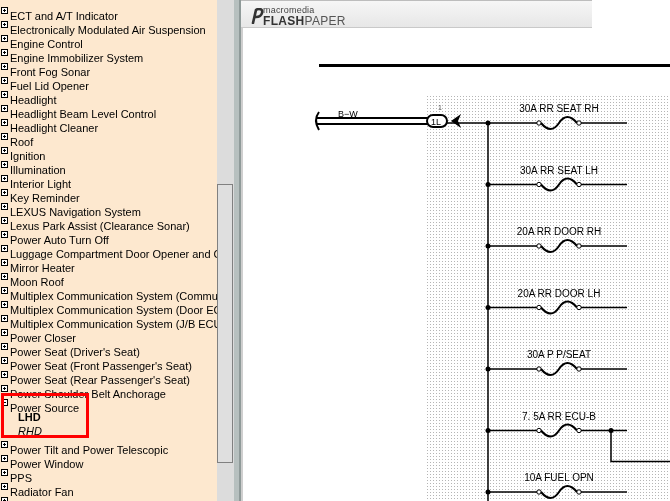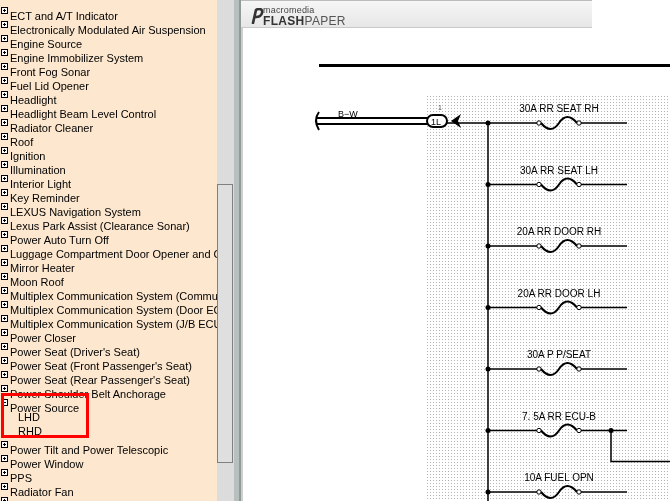--- a/index.html
+++ b/index.html
@@ -4,21 +4,21 @@
 <style>
   html,body{margin:0;padding:0;}
   body{width:670px;height:501px;overflow:hidden;position:relative;background:#ffffff;font-family:"Liberation Sans",sans-serif;}
   #sidebar{position:absolute;left:0;top:0;width:217px;height:501px;background:#fde8cf;overflow:hidden;}
   .tree-row{position:absolute;left:0;height:14px;line-height:14px;font-size:11px;color:#000;white-space:nowrap;}
   .tree-toggle{position:absolute;left:1px;top:3px;width:7px;height:7px;border:1px solid #000;background:#fff;box-sizing:border-box;}
   .tree-toggle::before{content:"";position:absolute;left:1px;top:2px;width:3px;height:1px;background:#000;}
   .tree-toggle.plus::after{content:"";position:absolute;left:2px;top:1px;width:1px;height:3px;background:#000;}
   .tree-label{position:absolute;left:10px;top:5px;}
   .tree-child{position:absolute;left:18px;height:14px;line-height:14px;font-size:11px;color:#000;white-space:nowrap;}
-  .tree-child.bold{font-weight:normal;}
+  .tree-child.bold{font-weight:bold;}
   #highlight{position:absolute;left:1px;top:393px;width:88px;height:45px;border:3px solid #ff0000;box-sizing:border-box;}
   #vscroll{position:absolute;left:217px;top:0;width:17px;height:501px;background:#dcdcdc;}
   #vscroll-thumb{position:absolute;left:0;top:184px;width:16px;height:279px;background:#dfdfdf;border:1px solid #808080;box-sizing:border-box;}
   #splitter{position:absolute;left:234px;top:0;width:7px;height:501px;background:#b7c0bf;}
   #splitter::after{content:"";position:absolute;right:0;top:0;width:2px;height:501px;background:#8f9a99;}
   #viewer{position:absolute;left:241px;top:0;width:429px;height:501px;background:#fff;}
   #fp-header{position:absolute;left:0;top:0;width:351px;height:28px;background:linear-gradient(#f6f6f6,#e7e7e7);border-bottom:1px solid #c9c9c9;border-top:1px solid #bdbdbd;box-sizing:border-box;}
   #fp-logo-mark{position:absolute;left:9px;top:7px;width:14px;height:16px;}
   #fp-brand-top{position:absolute;left:22px;top:4px;font-size:9px;color:#444;letter-spacing:0.2px;}
   #fp-brand-bottom{position:absolute;left:22px;top:13px;font-size:12px;color:#555;letter-spacing:0.3px;}
@@ -35,21 +35,21 @@
     <div class="tree-row" style="top: 4px;">
       <span class="tree-toggle plus"></span>
       <span class="tree-label">ECT and A/T Indicator</span>
     </div>
     <div class="tree-row" style="top: 18px;">
       <span class="tree-toggle plus"></span>
       <span class="tree-label">Electronically Modulated Air Suspension</span>
     </div>
     <div class="tree-row" style="top: 32px;">
       <span class="tree-toggle plus"></span>
-      <span class="tree-label">Engine Source</span>
+      <span class="tree-label">Engine Control</span>
     </div>
     <div class="tree-row" style="top: 46px;">
       <span class="tree-toggle plus"></span>
       <span class="tree-label">Engine Immobilizer System</span>
     </div>
     <div class="tree-row" style="top: 60px;">
       <span class="tree-toggle plus"></span>
       <span class="tree-label">Front Fog Sonar</span>
     </div>
     <div class="tree-row" style="top: 74px;">
@@ -59,21 +59,21 @@
     <div class="tree-row" style="top: 88px;">
       <span class="tree-toggle plus"></span>
       <span class="tree-label">Headlight</span>
     </div>
     <div class="tree-row" style="top: 102px;">
       <span class="tree-toggle plus"></span>
       <span class="tree-label">Headlight Beam Level Control</span>
     </div>
     <div class="tree-row" style="top: 116px;">
       <span class="tree-toggle plus"></span>
-      <span class="tree-label">Radiator Cleaner</span>
+      <span class="tree-label">Headlight Cleaner</span>
     </div>
     <div class="tree-row" style="top: 130px;">
       <span class="tree-toggle plus"></span>
       <span class="tree-label">Roof</span>
     </div>
     <div class="tree-row" style="top: 144px;">
       <span class="tree-toggle plus"></span>
       <span class="tree-label">Ignition</span>
     </div>
     <div class="tree-row" style="top: 158px;">
@@ -142,21 +142,21 @@
     </div>
     <div class="tree-row" style="top: 382px;">
       <span class="tree-toggle plus"></span>
       <span class="tree-label">Power Shoulder Belt Anchorage</span>
     </div>
     <div class="tree-row" style="top: 396px;">
       <span class="tree-toggle"></span>
       <span class="tree-label">Power Source</span>
     </div>
     <div class="tree-child bold" style="top: 410px;">LHD</div>
-    <div class="tree-child" style="top: 424px;">RHD</div>
+    <div class="tree-child" style="top: 424px; font-style: italic;">RHD</div>
     <div class="tree-row" style="top: 438px;">
       <span class="tree-toggle plus"></span>
       <span class="tree-label">Power Tilt and Power Telescopic</span>
     </div>
     <div class="tree-row" style="top: 452px;">
       <span class="tree-toggle plus"></span>
       <span class="tree-label">Power Window</span>
     </div>
     <div class="tree-row" style="top: 466px;">
       <span class="tree-toggle plus"></span>

